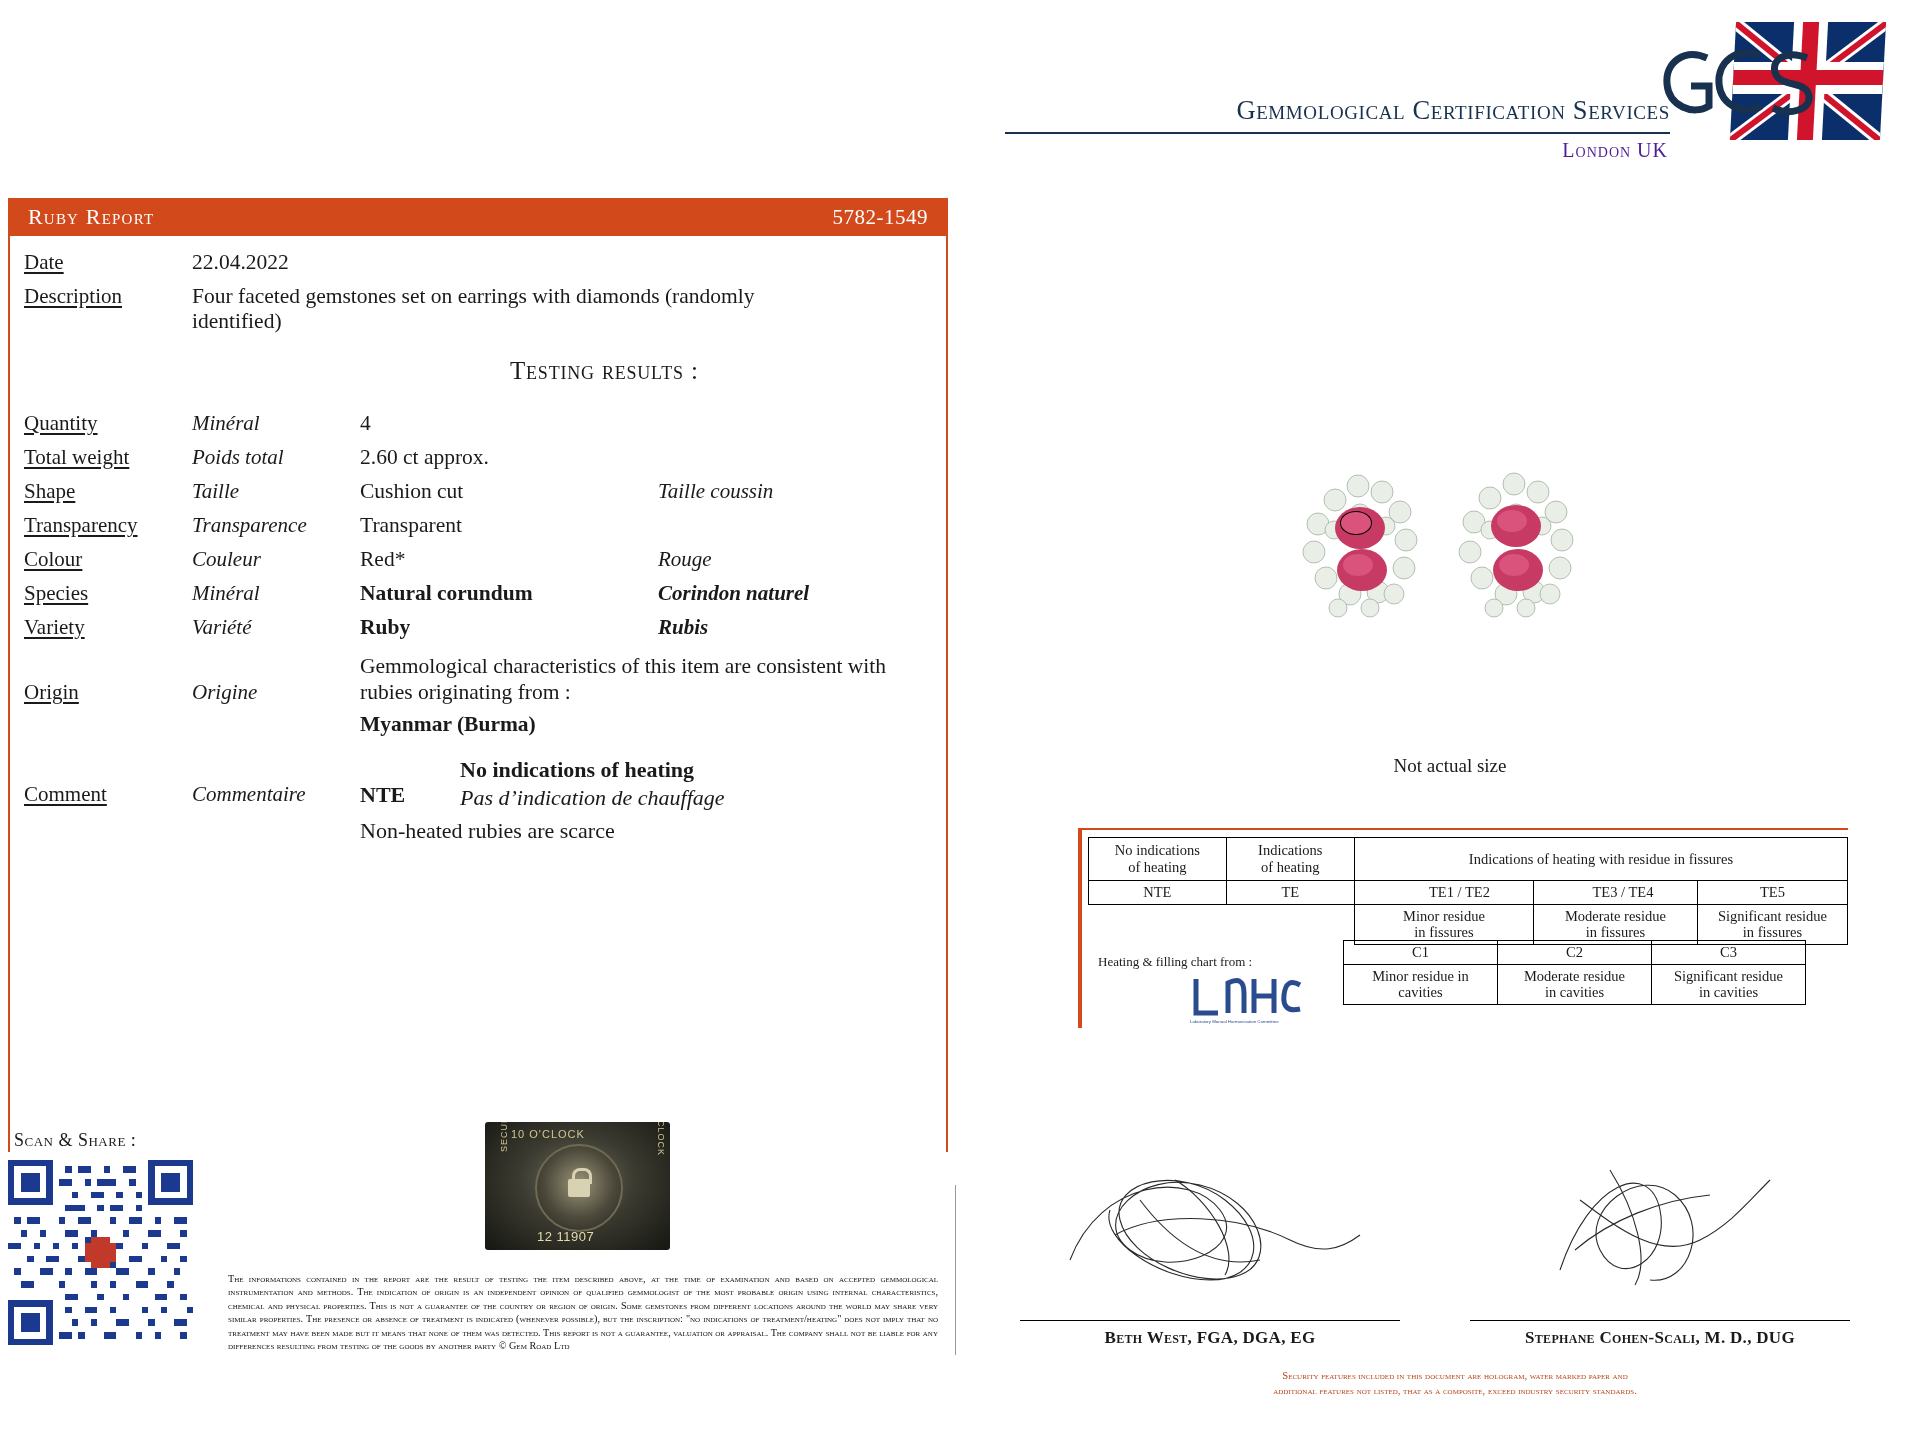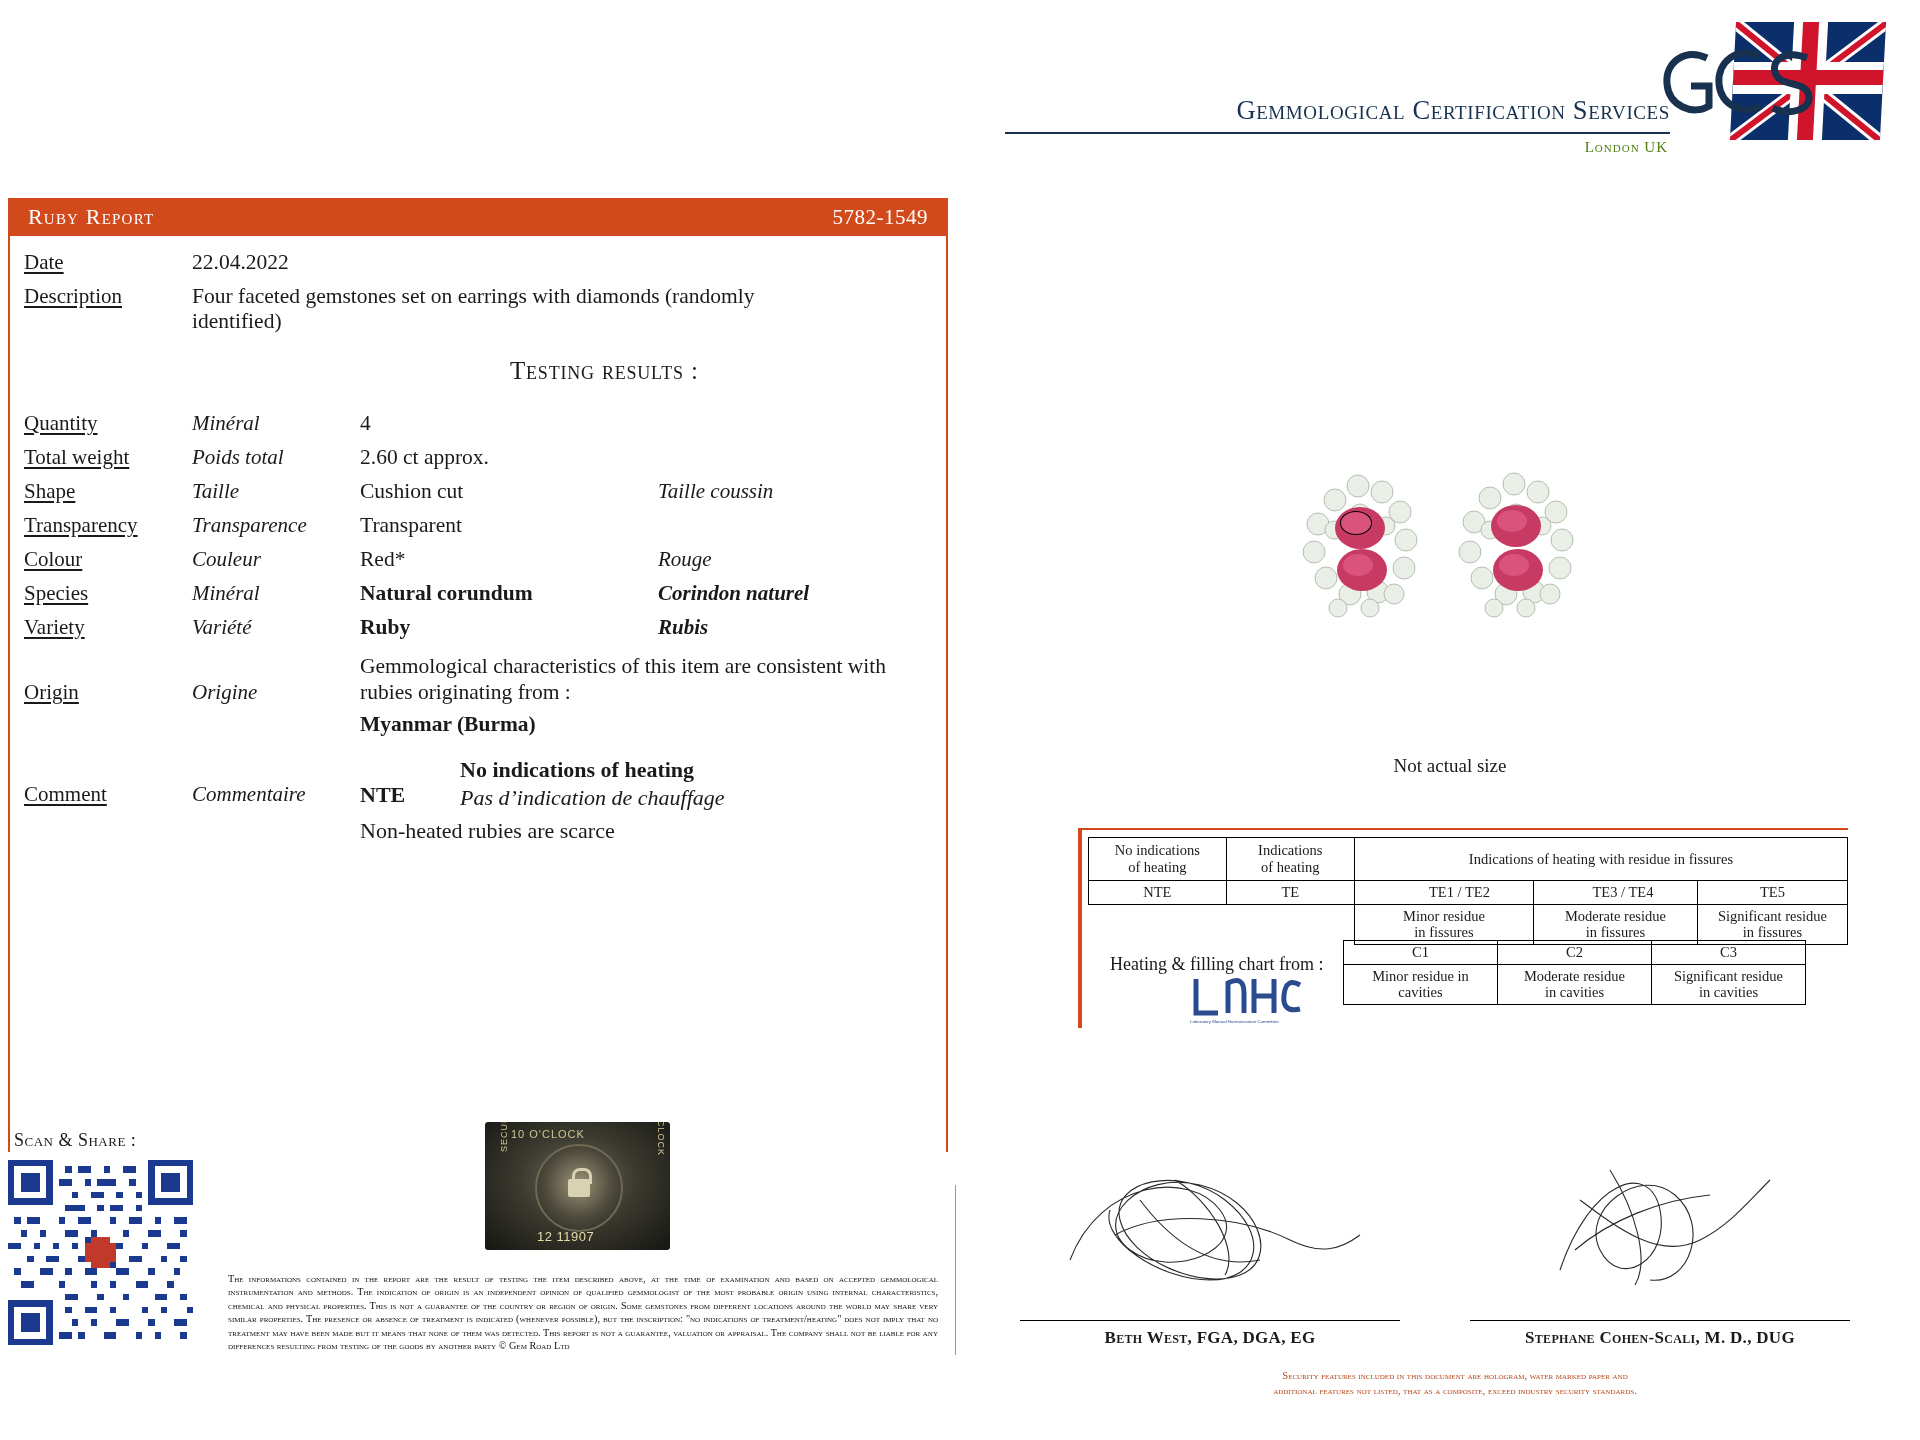--- a/index.html
+++ b/index.html
@@ -40,22 +40,22 @@
   }
   .header-rule {
     margin-top: 6px;
     height: 1.5px;
     background: #17314f;
     width: 665px;
     margin-left: auto;
   }
   .header-sub {
     margin-top: 5px;
-    font-size: 15px;
-    color: #4d7c0f;
+    font-size: 20px;
+    color: #4c1d95;
     font-variant: small-caps;
     letter-spacing: 1px;
     padding-right: 2px;
   }
 
   
   .logo {
     position: absolute;
     left: 1655px;
     top: 22px;
@@ -304,22 +304,22 @@
     text-align: center;
     font-size: 14.5px;
     padding: 3px 5px;
     line-height: 1.15;
   }
   .t-top { left: 10px; top: 9px; }
   .t-top td.h { height: 36px; }
   .t-bot { left: 265px; top: 112px; }
   .heat-from {
     position: absolute;
-    left: 32px; top: 126px;
-    font-size: 18px;
+    left: 20px; top: 126px;
+    font-size: 13px;
   }
   .lmhc {
     position: absolute;
     left: 110px;
     top: 145px;
     width: 118px;
     height: 52px;
   }
 
   

